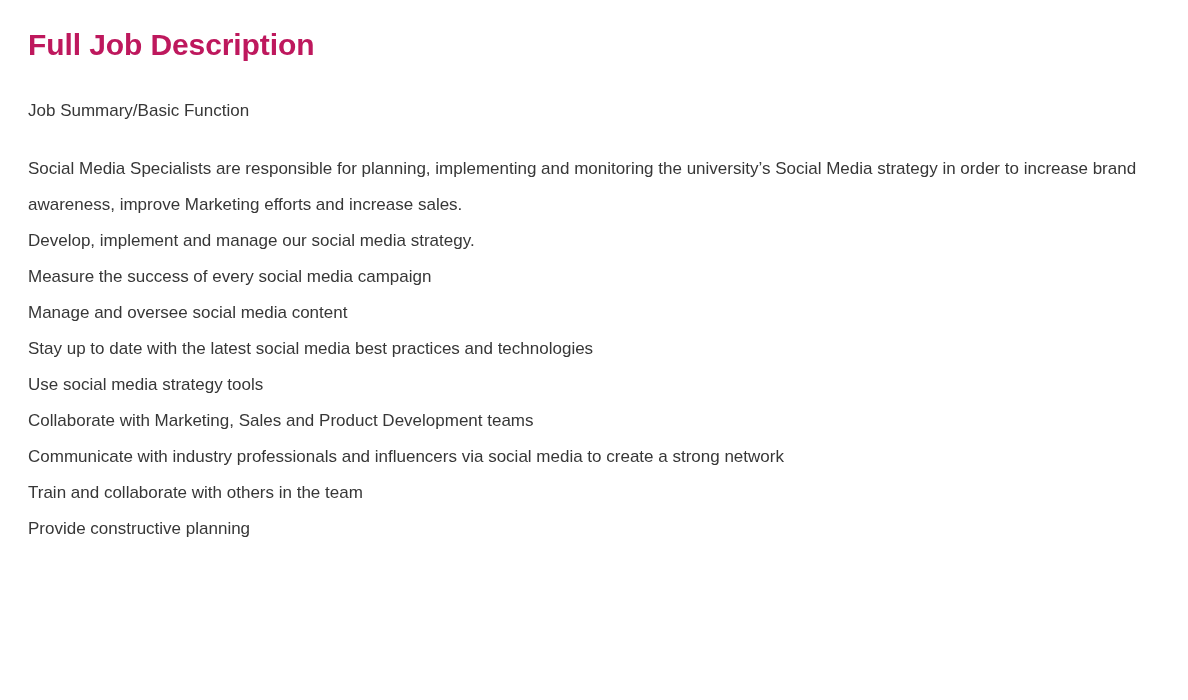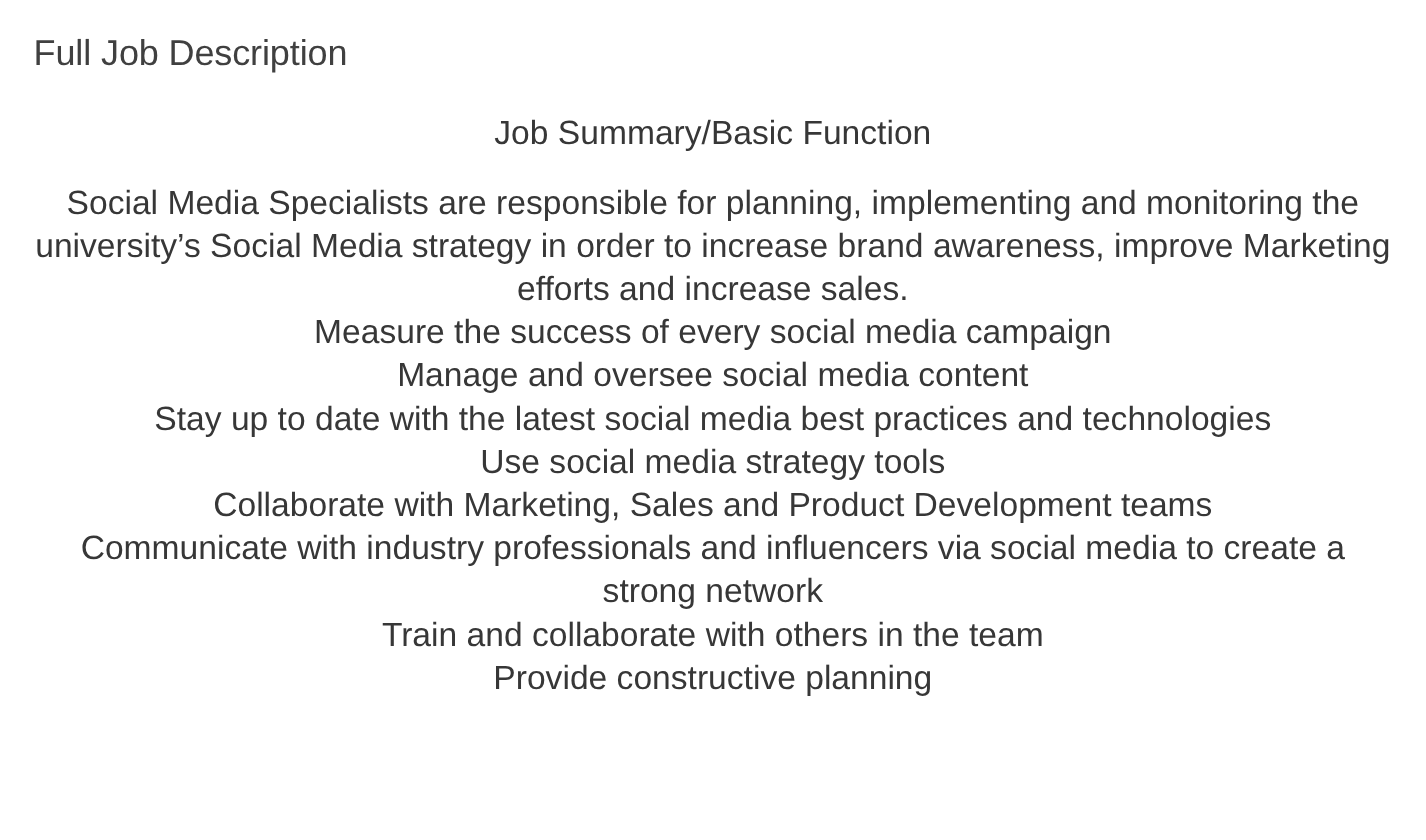--- a/index.html
+++ b/index.html
@@ -22,34 +22,33 @@
     height: 700px;
     padding: 24px 28px 0 28px;
     background: #ffffff;
   }
 
   .section-heading {
     margin: 0;
     padding: 0;
     font-size: 30px;
     line-height: 42px;
-    font-weight: normal;
-    color: #404040;
+    font-weight: bold;
+    color: #be185d;
     letter-spacing: -0.1px;
   }
 
   .body-block {
     margin: 0;
     padding: 0;
-    font-size: 28px;
+    font-size: 17px;
     line-height: 36px;
     font-weight: normal;
     color: #373737;
     max-width: 1135px;
-    text-align: center;
   }
 
   .spacer-sm {
     height: 22px;
   }
 
   .spacer-md {
     height: 27px;
   }
 
@@ -66,20 +65,21 @@
 
   <div class="spacer-md"></div>
 
   <p class="body-block">Job Summary/Basic Function</p>
 
   <div class="spacer-sm"></div>
 
   <p class="body-block">Social Media Specialists are responsible for planning, implementing and monitoring the university’s Social Media strategy in order to increase brand awareness, improve Marketing efforts and increase sales.</p>
 
   <div class="body-block">
+    <span class="body-line">Develop, implement and manage our social media strategy.</span>
     <span class="body-line">Measure the success of every social media campaign</span>
     <span class="body-line">Manage and oversee social media content</span>
     <span class="body-line">Stay up to date with the latest social media best practices and technologies</span>
     <span class="body-line">Use social media strategy tools</span>
     <span class="body-line">Collaborate with Marketing, Sales and Product Development teams</span>
     <span class="body-line">Communicate with industry professionals and influencers via social media to create a strong network</span>
     <span class="body-line">Train and collaborate with others in the team</span>
     <span class="body-line">Provide constructive planning</span>
   </div>
 

